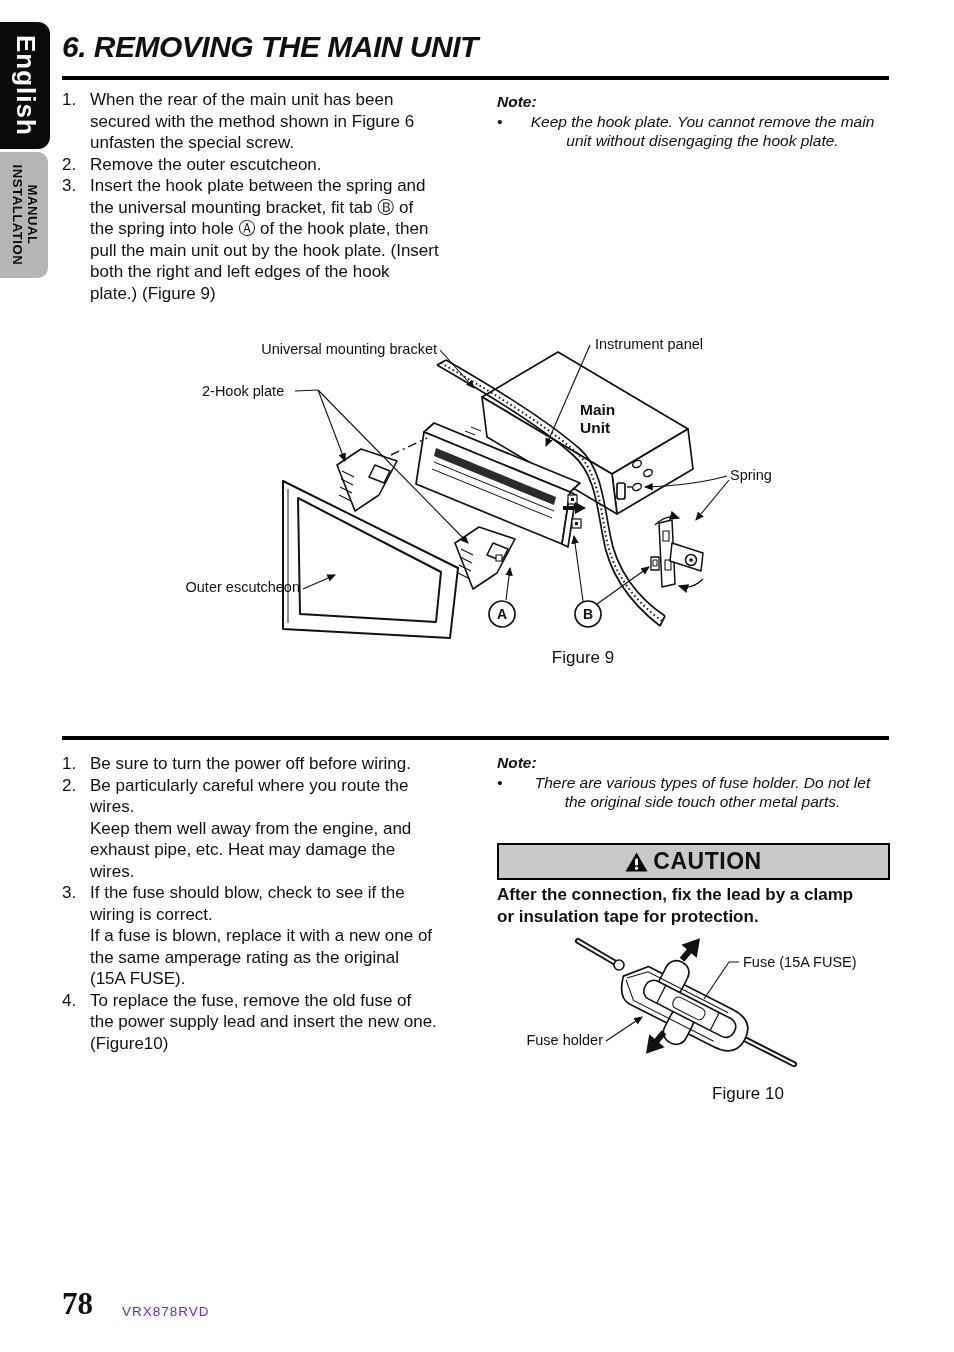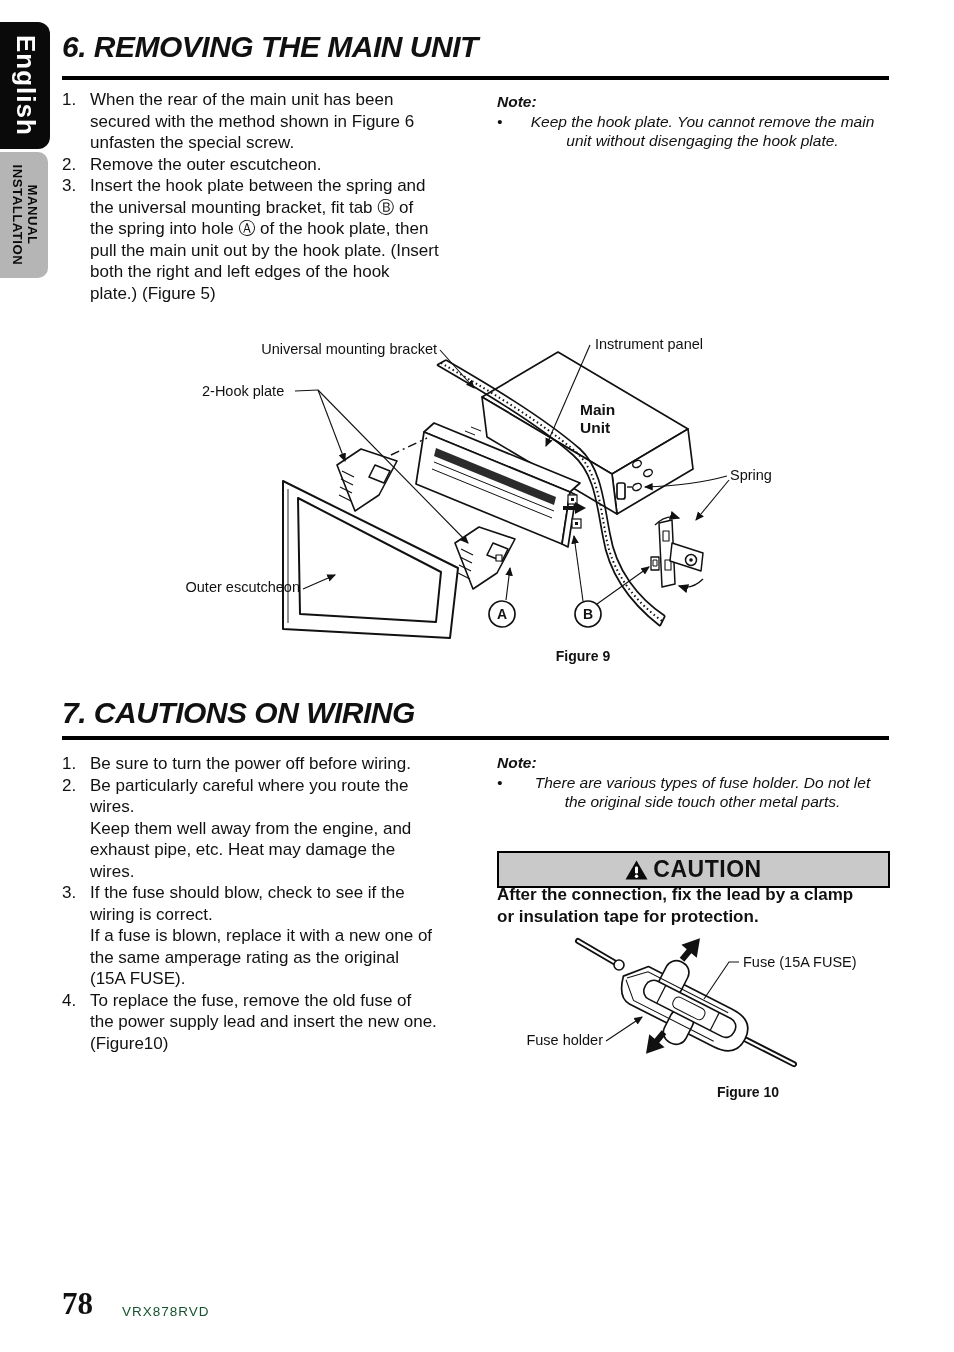--- a/index.html
+++ b/index.html
@@ -27,37 +27,37 @@
   .li .txt{flex:1;white-space:pre-line;}
 
   
   .note{position:absolute;left:497px;width:394px;font-size:15.5px;line-height:19.5px;font-style:italic;}
   .note .note-title{font-weight:bold;}
   .note .note-item{display:flex;}
   .note .bullet{width:17px;flex:none;}
   .note .note-text{flex:1;white-space:pre-line;text-align:center;}
 
   .caution-box{position:absolute;left:497px;top:843px;width:389px;height:33px;background:#c9c9c9;
-               border:2px solid #000;display:flex;align-items:center;justify-content:center;gap:5px;margin-top:8px;}
+               border:2px solid #000;display:flex;align-items:center;justify-content:center;gap:5px;}
   .caution-box .caution-label{font-size:23px;font-weight:bold;letter-spacing:.5px;}
   .bold-para{position:absolute;left:497px;top:884px;width:394px;font-size:17px;font-weight:bold;
              line-height:21.5px;white-space:pre-line;}
 
-  .fig-caption{position:absolute;font-size:14px;font-weight:bold;text-align:center;}
+  .fig-caption{position:absolute;font-size:17px;font-weight:normal;text-align:center;}
 
   
   .figsvg{position:absolute;}
   .flabel{font-family:"Liberation Sans",sans-serif;font-size:14.5px;fill:#111;}
   .flabel-b{font-family:"Liberation Sans",sans-serif;font-size:15.5px;font-weight:bold;fill:#111;}
   .fcall{font-family:"Liberation Sans",sans-serif;font-size:14px;font-weight:bold;fill:#111;}
 
   
   .page-num{position:absolute;left:62px;top:1286px;font-family:"Liberation Serif",serif;
             font-size:31px;font-weight:bold;text-align:right;}
-  .model{position:absolute;left:122px;top:1304px;font-size:13.5px;color:#14532d;letter-spacing:1px;}
+  .model{position:absolute;left:122px;top:1304px;font-size:13.5px;color:#6d28d9;letter-spacing:1px;}
 </style>
 </head>
 <body>
 
 <div class="page">
 
   <div class="tab tab-lang">
     <span>English</span>
   </div>
   <div class="tab tab-manual">
@@ -79,21 +79,21 @@
       <span class="num">2.</span>
       <span class="txt">Remove the outer escutcheon.</span>
     </div>
     <div class="li">
       <span class="num">3.</span>
       <span class="txt">Insert the hook plate between the spring and
 the universal mounting bracket, fit tab Ⓑ of
 the spring into hole Ⓐ of the hook plate, then
 pull the main unit out by the hook plate. (Insert
 both the right and left edges of the hook
-plate.) (Figure 5)</span>
+plate.) (Figure 9)</span>
     </div>
   </div>
 
   <div class="note" style="top:92px">
     <div class="note-title">Note:</div>
     <div class="note-item">
       <span class="bullet">•</span>
       <span class="note-text">Keep the hook plate. You cannot remove the main
 unit without disengaging the hook plate.</span>
     </div>
@@ -209,21 +209,20 @@
     <text class="flabel" x="272" y="27" text-anchor="end">Universal mounting bracket</text>
     <text class="flabel" x="430" y="22">Instrument panel</text>
     <text class="flabel" x="37" y="69">2-Hook plate</text>
     <text class="flabel-b" x="415" y="88">Main</text>
     <text class="flabel-b" x="415" y="106">Unit</text>
     <text class="flabel" x="565" y="153">Spring</text>
     <text class="flabel" x="135" y="265" text-anchor="end">Outer escutcheon</text>
   </svg>
   <div class="fig-caption" style="left:523px;top:648px;width:120px">Figure 9</div>
 
-  <div class="sec-title" style="top:696px">7. CAUTIONS ON WIRING</div>
   <div class="hrule" style="top:736px"></div>
 
   <div class="olist" style="top:753px">
     <div class="li">
       <span class="num">1.</span>
       <span class="txt">Be sure to turn the power off before wiring.</span>
     </div>
     <div class="li">
       <span class="num">2.</span>
       <span class="txt">Be particularly careful where you route the

